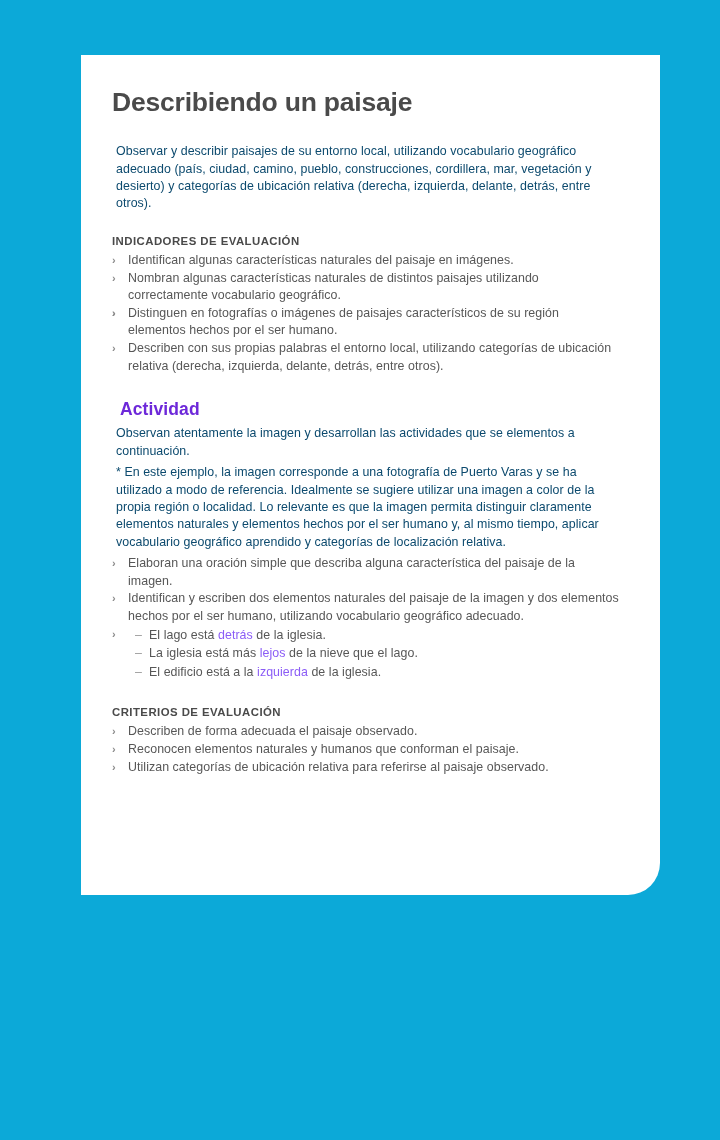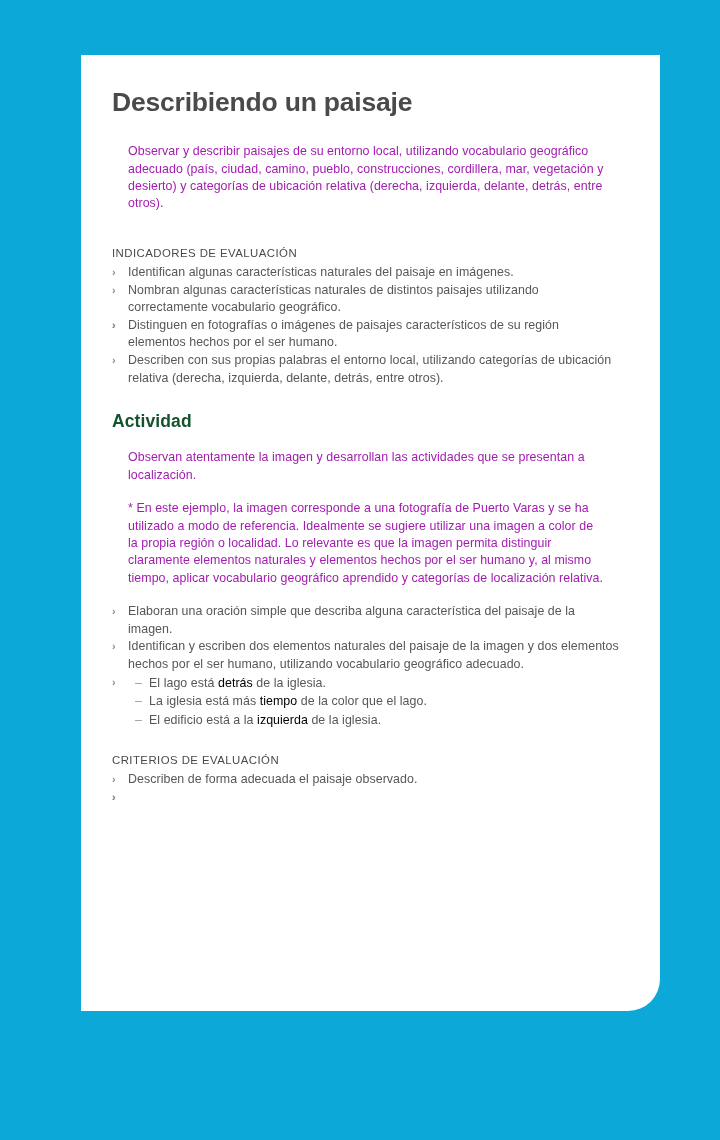--- a/index.html
+++ b/index.html
@@ -13,21 +13,21 @@
     background: #0CA9D8;
     font-family: "Liberation Sans", sans-serif;
     overflow: hidden;
   }
 
   .page-sheet {
     position: absolute;
     left: 81px;
     top: 55px;
     width: 579px;
-    height: 956px;
+    height: 840px;
     background: #ffffff;
     border-bottom-right-radius: 32px;
   }
 
   .page-inner {
     padding: 33px 40px 0 31px;
   }
 
   
   .doc-title {
@@ -43,36 +43,37 @@
   .accent-heading {
     font-size: 17px;
     font-weight: bold;
     color: #17B0D4;
     margin: 0 0 3px 0;
     line-height: 1.25;
     letter-spacing: 0.1px;
   }
   .accent-heading.activity {
     font-size: 17.5px;
-    color: #14532d;
+    color: #6d28d9;
+    margin-left: 8px;
   }
 
   
   .body-text {
     font-size: 12.4px;
-    color: #a21caf;
+    color: #0c4a6e;
     line-height: 17.4px;
-    margin: 16px;
+    margin: 4px;
     letter-spacing: 0.06px;
   }
 
   
   .caps-heading {
     font-size: 11.4px;
-    font-weight: normal;
+    font-weight: bold;
     color: #4a4a4a;
     letter-spacing: 0.45px;
     margin: 0 0 3px 0;
     line-height: 1.3;
   }
 
   
   ul.chev-list {
     list-style: none;
     margin: 0;
@@ -113,21 +114,21 @@
   }
   ul.dash-list > li > .dash {
     position: absolute;
     left: 0;
     top: 0;
     color: #9a9a9a;
     line-height: 18.4px;
   }
 
   .hl {
-    color: #000000;
+    color: #8b5cf6;
   }
 
   .gap-lg { height: 24px; }
   .gap-md { height: 17px; }
 </style>
 </head>
 <body style="background: rgb(12, 169, 216);">
 
 <div class="page-sheet">
   <div class="page-inner">
@@ -148,39 +149,39 @@
           <li><span class="chev">›</span></li>
           <li><span class="chev">›</span><span>Distinguen en fotografías o imágenes de paisajes característicos de su región elementos hechos por el ser humano.</span></li>
           <li><span class="chev">›</span><span>Describen con sus propias palabras el entorno local, utilizando categorías de ubicación relativa (derecha, izquierda, delante, detrás, entre otros).</span></li>
         </ul>
     </div>
 
     <div class="gap-lg"></div>
 
     <div>
       <h2 class="accent-heading activity">Actividad</h2>
-      <p class="body-text">Observan atentamente la imagen y desarrollan las actividades que se presentan a localización.</p>
+      <p class="body-text">Observan atentamente la imagen y desarrollan las actividades que se elementos a continuación.</p>
       <p class="body-text">* En este ejemplo, la imagen corresponde a una fotografía de Puerto Varas y se ha utilizado a modo de referencia. Idealmente se sugiere utilizar una imagen a color de la propia región o localidad. Lo relevante es que la imagen permita distinguir claramente elementos naturales y elementos hechos por el ser humano y, al mismo tiempo, aplicar vocabulario geográfico aprendido y categorías de localización relativa.</p>
       <ul class="chev-list" id="actividad-list">
           <li><span class="chev">›</span><span>Elaboran una oración simple que describa alguna característica del paisaje de la imagen.</span></li>
           <li><span class="chev">›</span><span>Identifican y escriben dos elementos naturales del paisaje de la imagen y dos elementos hechos por el ser humano, utilizando vocabulario geográfico adecuado.</span></li>
           <li><span class="chev">›</span></li>
         </ul>
       <ul class="dash-list" id="actividad-sentences">
           <li><span class="dash">–</span><span>El lago está </span><span class="hl">detrás</span><span> de la iglesia.</span></li>
-          <li><span class="dash">–</span><span>La iglesia está más </span><span class="hl">tiempo</span><span> de la color que el lago.</span></li>
+          <li><span class="dash">–</span><span>La iglesia está más </span><span class="hl">lejos</span><span> de la nieve que el lago.</span></li>
           <li><span class="dash">–</span><span>El edificio está a la </span><span class="hl">izquierda</span><span> de la iglesia.</span></li>
         </ul>
     </div>
 
     <div class="gap-lg"></div>
 
     <div>
       <div class="caps-heading">CRITERIOS DE EVALUACIÓN</div>
       <ul class="chev-list" id="criterios-list">
           <li><span class="chev">›</span><span>Describen de forma adecuada el paisaje observado.</span></li>
-          <li><span class="chev">›</span></li>
-          <li><span class="chev">›</span></li>
+          <li><span class="chev">›</span><span>Reconocen elementos naturales y humanos que conforman el paisaje.</span></li>
+          <li><span class="chev">›</span><span>Utilizan categorías de ubicación relativa para referirse al paisaje observado.</span></li>
         </ul>
     </div>
 
   </div>
 </div>
 
 </body></html>

